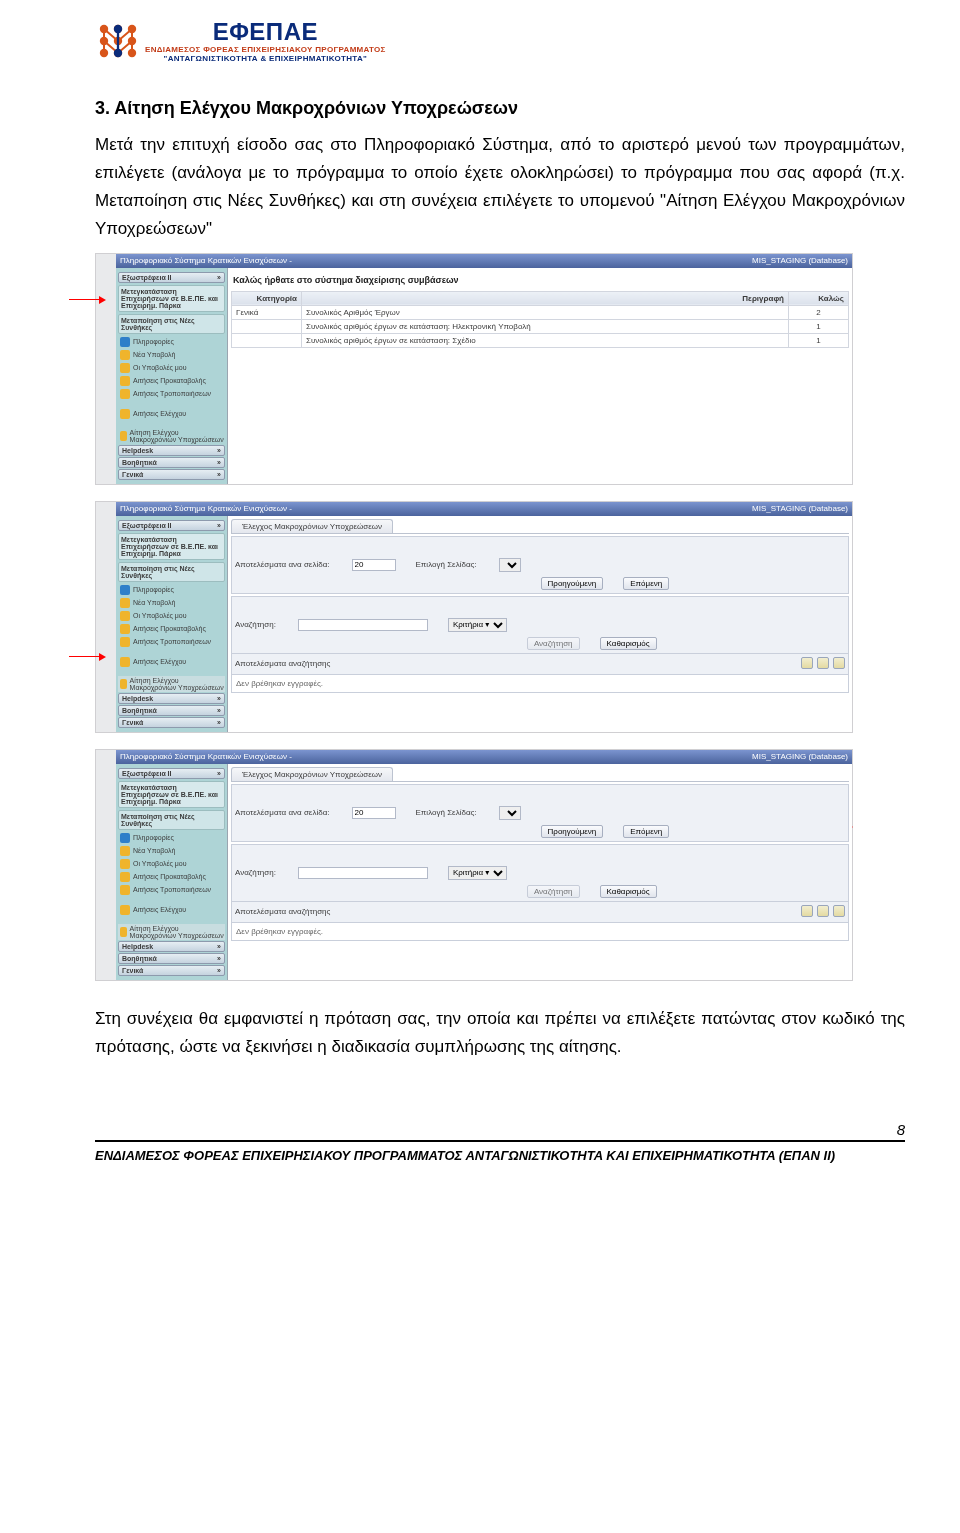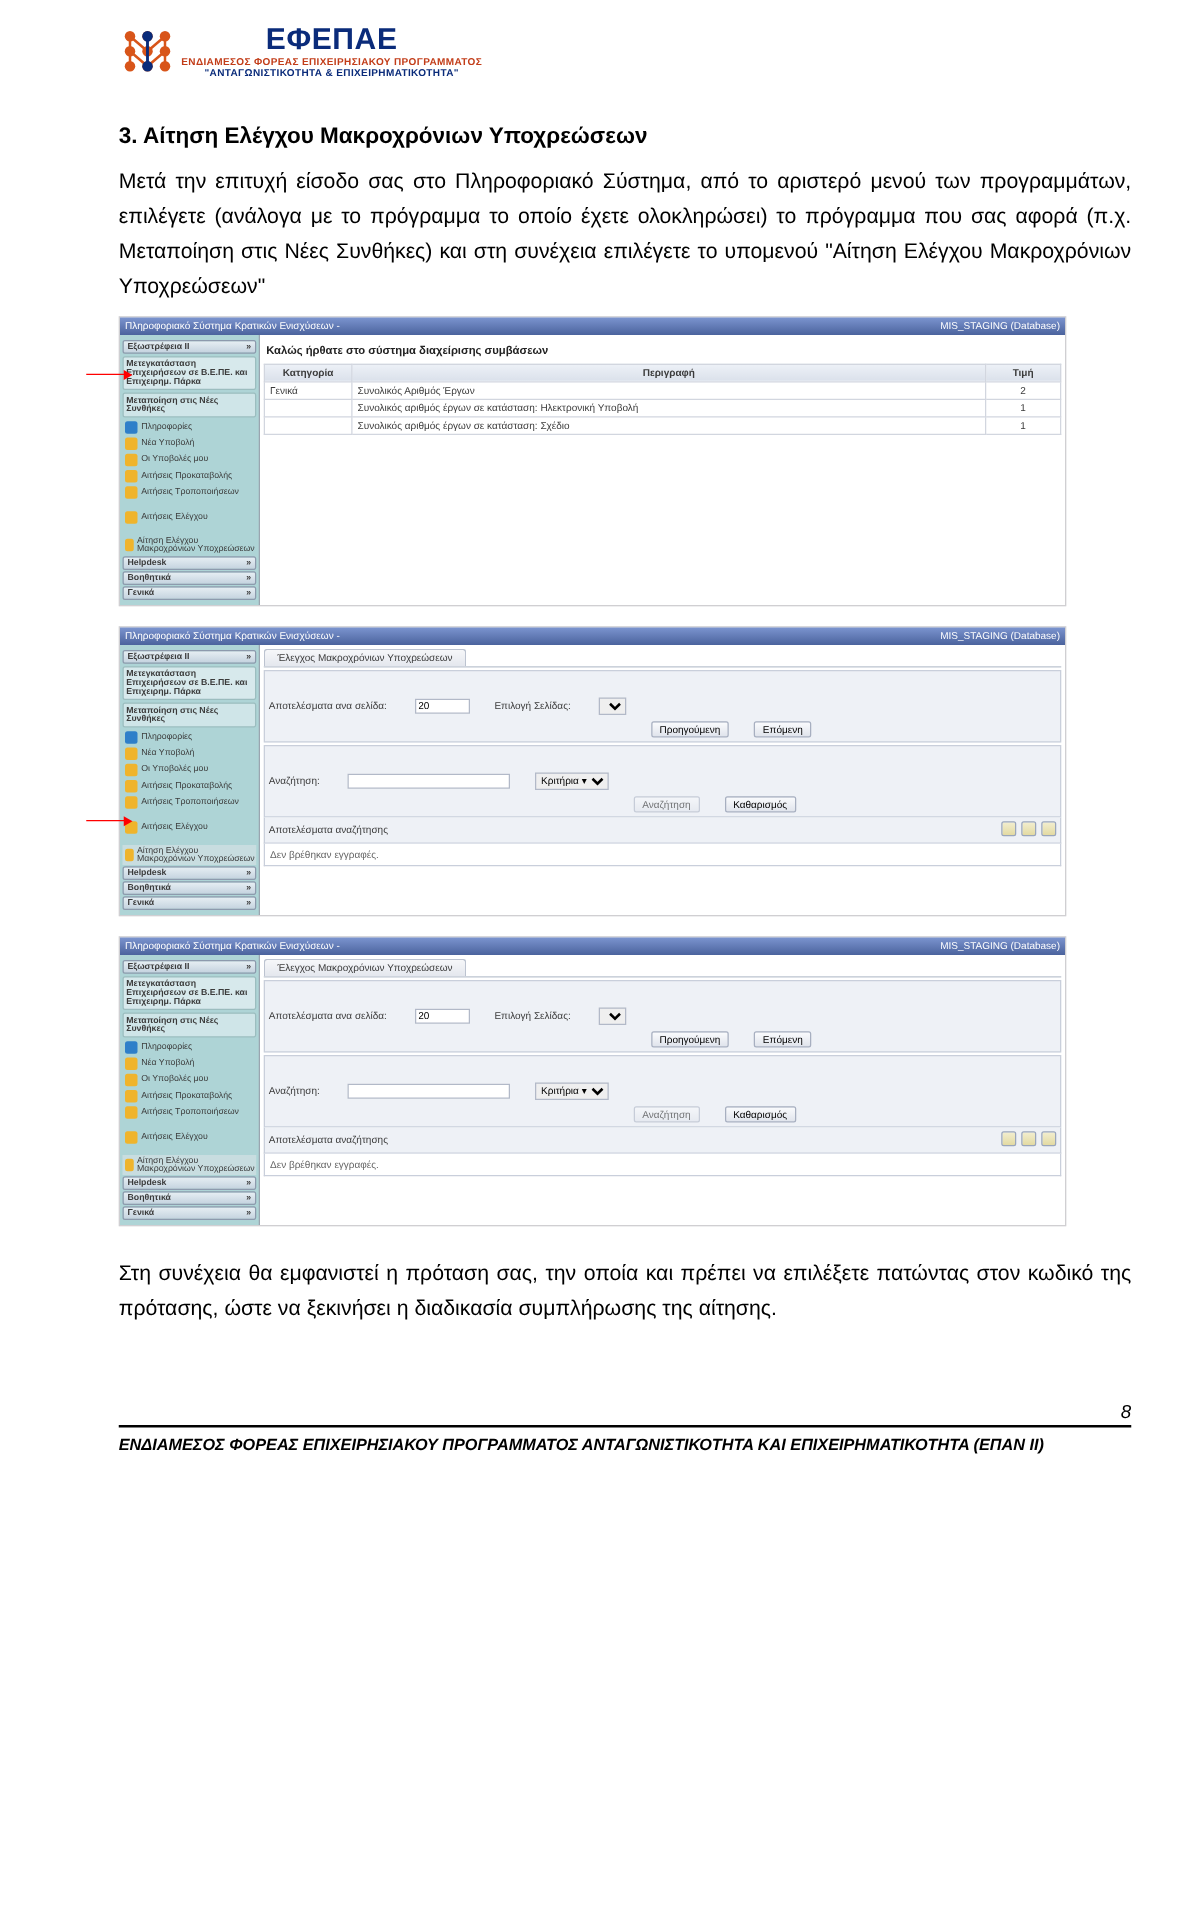--- a/index.html
+++ b/index.html
@@ -38,20 +38,21 @@
   
   .shot{
     width:758px;
     margin:8px 0 16px 0;
     margin-left:0;
     border:1px solid #d0cfd2;
     background:#e9eaec;
     font-size:8px;
     color:#3b3b3b;
     position:relative;
+    padding-left:20px;
   }
   .shot .titlebar{
     height:14px;
     background:linear-gradient(#7b94cf,#4b639d);
     color:#fff;font-size:8px;line-height:14px;
     padding:0 4px;
     display:flex;justify-content:space-between;
   }
   .shot-body{display:flex;min-height:175px;}
   .side{
@@ -102,21 +103,21 @@
   }
   .tabrow{border-bottom:1px solid #bcc3d0;}
   .welcome{font-size:9px;margin:4px 0 6px 2px;font-weight:700;color:#222;}
   table.kpi{
     width:100%;border-collapse:collapse;font-size:8px;
   }
   table.kpi th,table.kpi td{
     border:1px solid #d2d6df;padding:2px 4px;text-align:left;
   }
   table.kpi th{
-    background:linear-gradient(#edf1f7,#dbe1eb);font-weight:700;text-align:center;
+    background:linear-gradient(#edf1f7,#dbe1eb);font-weight:700;text-align:right;
   }
   table.kpi td.r{text-align:center;width:60px;}
   table.kpi td.cat{width:70px;}
   
   .toolbar{
     background:#eef1f6;border:1px solid #c9cfdb;padding:3px;margin-top:2px;
     display:flex;align-items:center;gap:20px;font-size:8px;flex-wrap:wrap;
   }
   .toolbar .lbl{margin-right:2px;}
   .toolbar input{height:12px;font-size:8px;border:1px solid #b2b9c8;padding:0 2px;width:44px;}
@@ -262,21 +263,21 @@
             <span>»</span>
           </div>
       </div>
       <div class="main">
         <div class="welcome">Καλώς ήρθατε στο σύστημα διαχείρισης συμβάσεων</div>
         <table class="kpi">
           <tbody>
               <tr>
             <th>Κατηγορία</th>
             <th>Περιγραφή</th>
-            <th>Τιμή</th>
+            <th>Καλώς</th>
           </tr>
           <tr>
             <td class="cat">Γενικά</td>
             <td>Συνολικός Αριθμός Έργων</td>
             <td class="r">2</td>
           </tr>
           <tr>
             <td class="cat"></td>
             <td>Συνολικός αριθμός έργων σε κατάσταση: Ηλεκτρονική Υποβολή</td>
             <td class="r">1</td>

